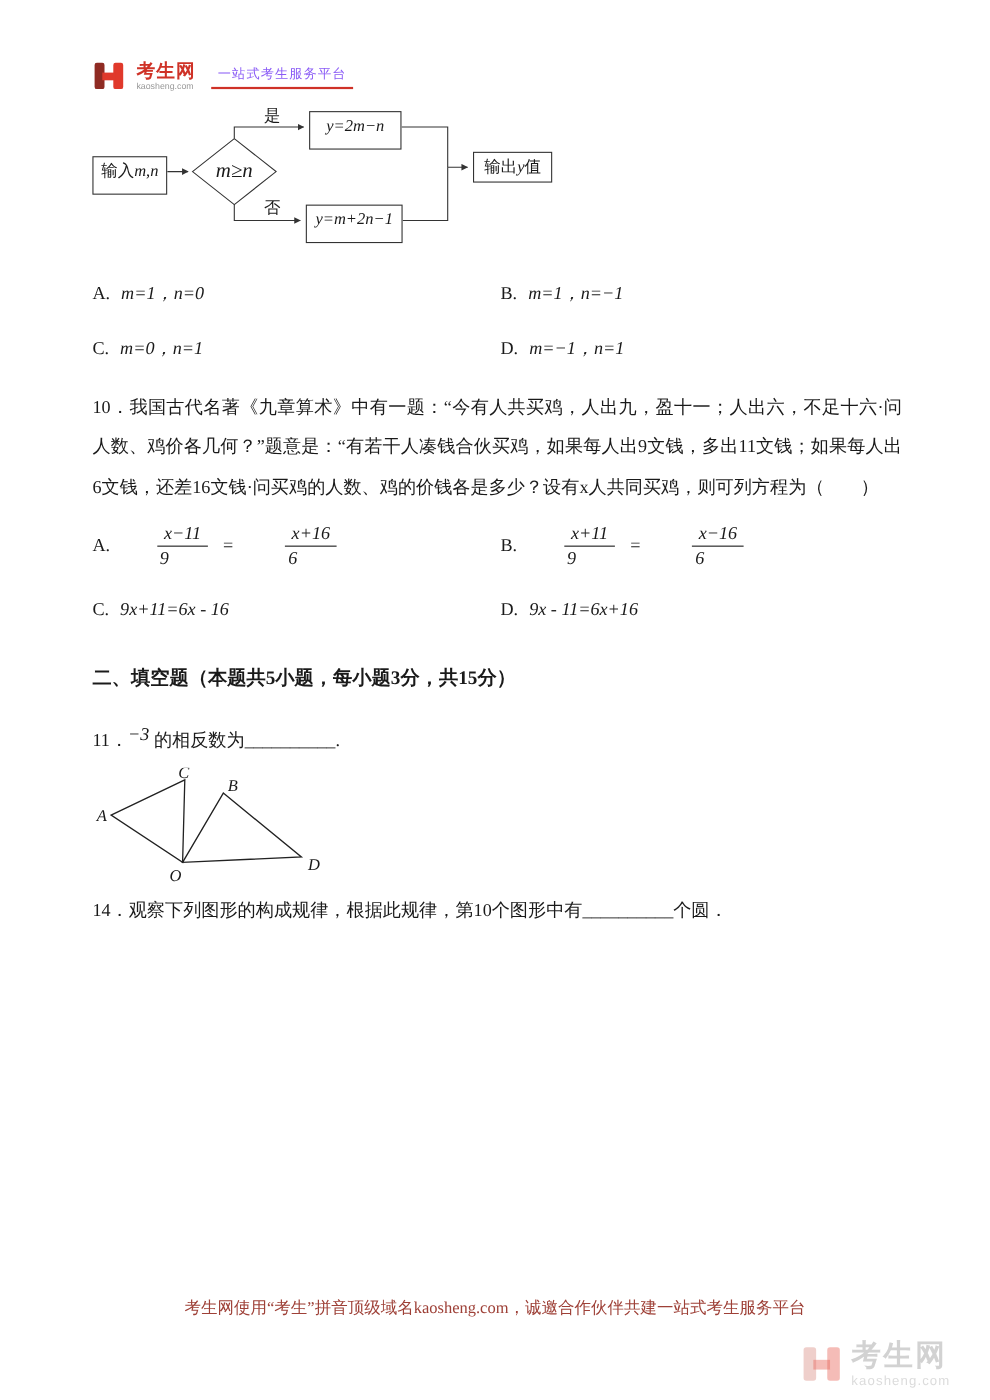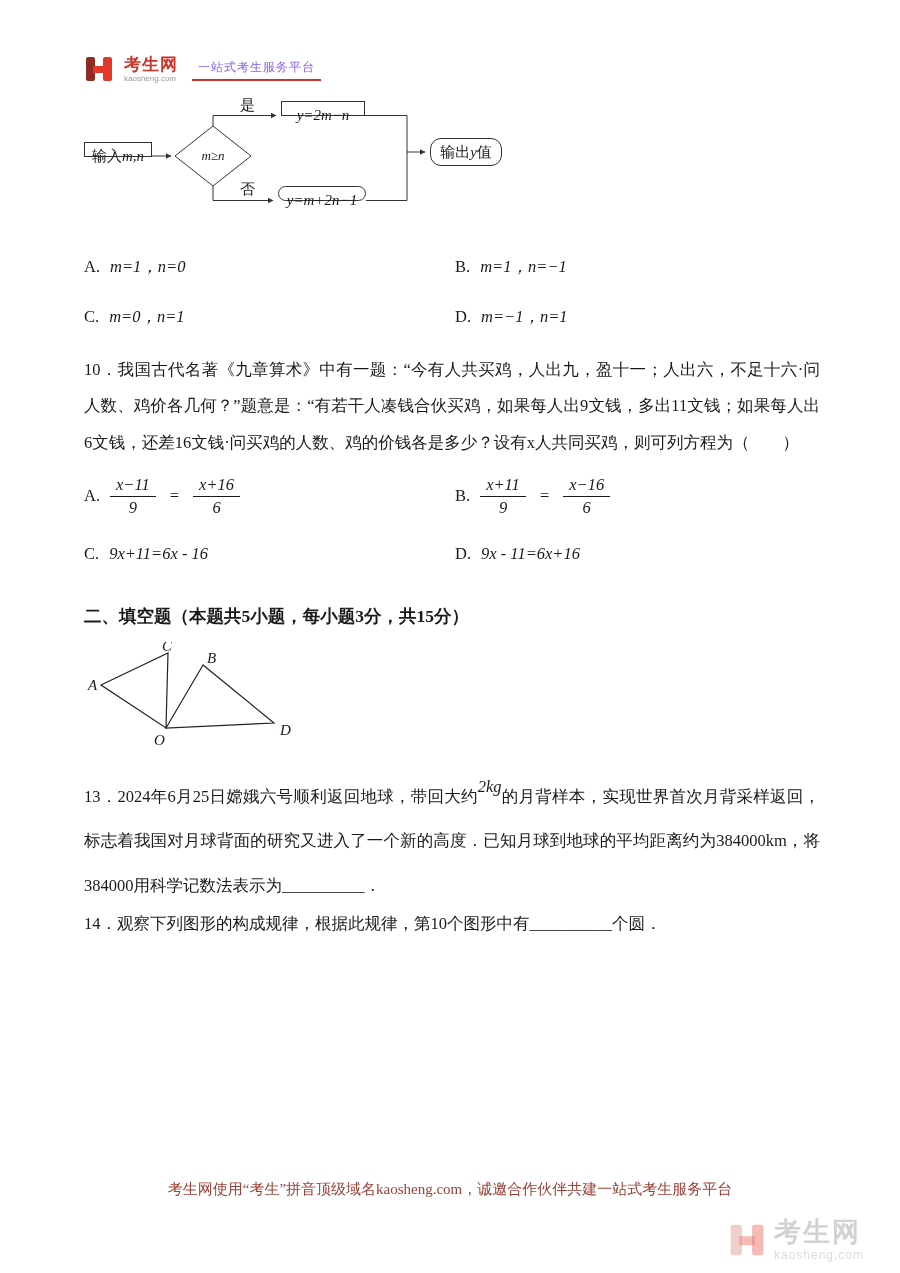--- a/index.html
+++ b/index.html
@@ -22,44 +22,44 @@
   .logo-texts { display: flex; flex-direction: column; line-height: 1; }
   .logo-name { font-family: "Liberation Sans", sans-serif; font-weight: bold; font-size: 17px; color: #cf3227; letter-spacing: 1px; }
   .logo-domain { font-family: "Liberation Sans", sans-serif; font-size: 8px; color: #999; margin-top: 2px; }
   .logo-tagline { font-family: "Liberation Sans", sans-serif; font-size: 12px; color: #8b5cf6; border-bottom: 2px solid #cf3227; padding: 1px 6px 3px 6px; margin-left: 4px; letter-spacing: 1px; }
 
   
   .flowchart { position: relative; width: 430px; height: 134px; margin-top: 6px; }
   .fc-svg { position: absolute; left: 0; top: 0; }
   .fc-box {
     position: absolute; border: 1px solid #333; background: #fff;
-    text-align: center; font-size: 15px; line-height: 27px; height: 15px;
+    text-align: center; font-size: 15px; line-height: 27px; height: 35px;
   }
   .fc-input  { left: 0;   top: 48; width: 68; }
   .fc-input  { left: 0px;   top: 48px; width: 68px; }
   .fc-yes-box{ left: 197px; top: 7px;  width: 84px; }
-  .fc-no-box { left: 194px; top: 92px; width: 88px; border-radius: 11px; }
-  .fc-out    { left: 346px; top: 44px; width: 72px; height: 28px; line-height: 26px; border-radius: 11px; }
-  .fc-cond { position: absolute; left: 91px; top: 50px; width: 76px; height: 24px; line-height: 24px; text-align: center; font-size: 13px; }
+  .fc-no-box { left: 194px; top: 92px; width: 88px; }
+  .fc-out    { left: 346px; top: 44px; width: 72px; height: 28px; line-height: 26px; }
+  .fc-cond { position: absolute; left: 91px; top: 50px; width: 76px; height: 24px; line-height: 24px; text-align: center; font-size: 19px; }
   .fc-tag { position: absolute; font-size: 15px; }
   .fc-yes { left: 156px; top: 2px; }
   .fc-no  { left: 156px; top: 86px; }
   .math { font-family: "Liberation Serif", serif; font-style: italic; }
 
   
   .opt-row { display: flex; margin-top: 26px; }
   .opt-left { width: 371px; flex: 0 0 auto; }
   .opt { display: flex; align-items: center; gap: 10px; }
   .opt-label { font-size: 16.5px; }
   .q9-row { margin-top: 28px; }
   .q9-row:first-of-type { margin-top: 20px; }
 
   
   .frac { display: inline-block; text-align: center; vertical-align: middle; font-size: 16.5px; }
-  .frac .num { display: block; border-bottom: 1px solid #1a1a1a; padding: 0 6px 1px 6px; }
+  .frac .num { display: block; border-bottom: 1px solid #1a1a1a; padding: 0 6px 1px 6px; margin-left: 33px; }
   .frac .den { display: block; padding-top: 1px; }
   .frac-row { margin-top: 14px; }
   .eq { margin: 0 4px; }
 
   
   .para { line-height: 2.2; text-align: justify; margin-top: 24px; }
   .sup-raise { position: relative; top: -10px; }
   .raise-sm { position: relative; top: -5px; }
 
   .section-title { margin-top: 30px; text-align: center; font-weight: bold; font-size: 19px; letter-spacing: 1px; }
@@ -186,40 +186,40 @@
       <div class="opt">
         <span class="opt-label">D.</span>
         <span class="math">9x - 11=6x+16</span>
       </div>
     </div>
 
     
     <div class="fill-title">二、填空题（本题共5小题，每小题3分，共15分）</div>
 
     
+    <div class="q-line">
+      <span>11．</span><span class="math raise-sm">−3</span><span> 的相反数为__________.</span>
+    </div>
 
     
 
     
     <svg class="figure12" width="240" height="110" viewBox="0 0 240 110">
       <g stroke="#222" stroke-width="1.2" fill="none">
         <polygon points="15,43 82,11 80,86"></polygon>
         <polygon points="117,23 80,86 188,81"></polygon>
       </g>
       <text class="fig-label" x="2" y="48">A</text>
       <text class="fig-label" x="76" y="9">C</text>
       <text class="fig-label" x="121" y="21">B</text>
       <text class="fig-label" x="68" y="103">O</text>
       <text class="fig-label" x="194" y="93">D</text>
     </svg>
 
     
-    <div class="para q13">
-      <span>13．2024年6月25日嫦娥六号顺利返回地球，带回大约</span><span class="math sup-raise">2kg</span><span>的月背样本，实现世界首次月背采样返回，标志着我国对月球背面的研究又进入了一个新的高度．已知月球到地球的平均距离约为384000km，将384000用科学记数法表示为__________．</span>
-    </div>
 
     
     <div class="q-line q14">14．观察下列图形的构成规律，根据此规律，第10个图形中有__________个圆．</div>
 
   </div>
 
   <div class="footer">考生网使用“考生”拼音顶级域名kaosheng.com，诚邀合作伙伴共建一站式考生服务平台</div>
 
   <div class="watermark">
     <svg width="38" height="38" viewBox="0 0 30 30">

